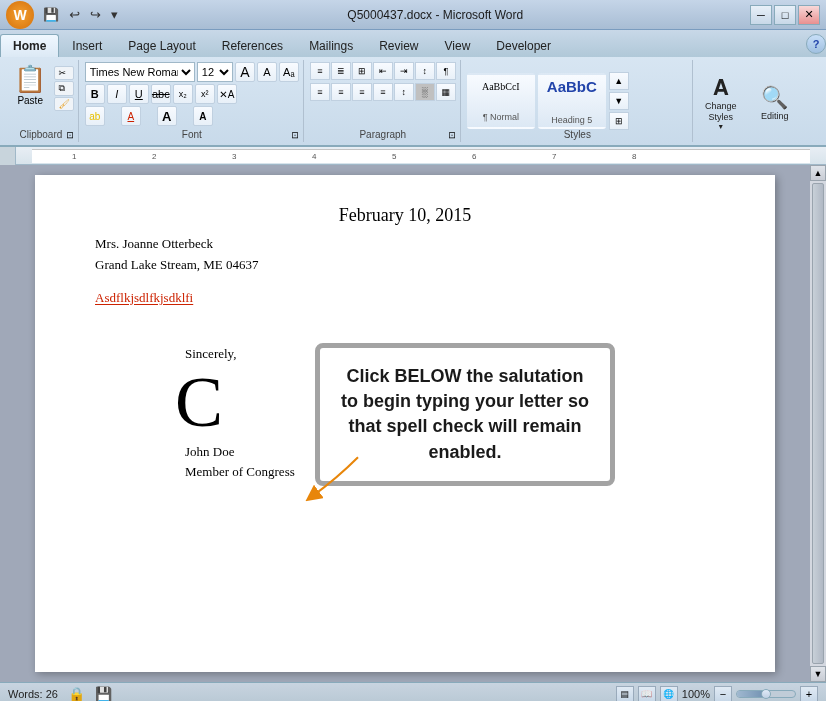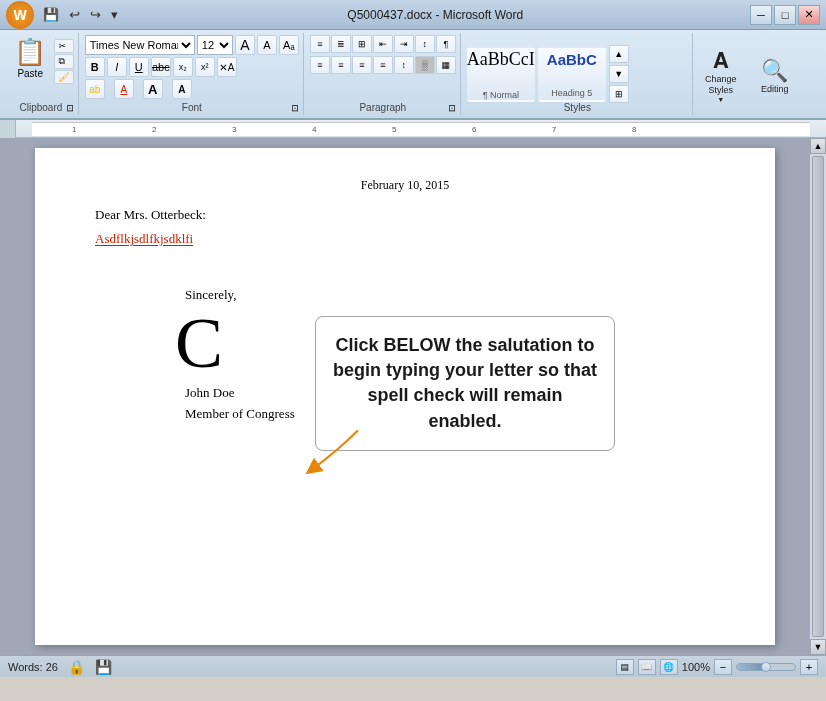--- a/index.html
+++ b/index.html
@@ -50,21 +50,21 @@
     .paste-sub { display: flex; flex-direction: column; gap: 1px; }
     .paste-small { font-size: 9px; padding: 1px 3px; cursor: pointer; background: #f0f4f8; border: 1px solid #c0d0e0; border-radius: 2px; }
     .font-row1 { display: flex; gap: 2px; align-items: center; }
     .font-select { width: 110px; height: 20px; font-size: 11px; border: 1px solid #a0b8c8; background: white; }
     .size-select { width: 36px; height: 20px; font-size: 11px; border: 1px solid #a0b8c8; background: white; }
     .font-row2 { display: flex; gap: 2px; align-items: center; }
     .font-btn { width: 20px; height: 20px; border: 1px solid #c0d0e0; background: linear-gradient(to bottom, #f8fbff, #e8f0f8); cursor: pointer; font-size: 11px; display: flex; align-items: center; justify-content: center; border-radius: 2px; }
     .font-btn.bold { font-weight: bold; }
     .font-btn.italic { font-style: italic; }
     .font-btn.underline { text-decoration: underline; }
-    .font-row3 { display: flex; gap: 9px; align-items: center; }
+    .font-row3 { display: flex; gap: 16px; align-items: center; }
 
     
     .para-row { display: flex; gap: 1px; align-items: center; margin-bottom: 2px; }
     .para-btn { width: 20px; height: 18px; border: 1px solid #c0d0e0; background: linear-gradient(to bottom, #f8fbff, #e8f0f8); cursor: pointer; font-size: 9px; display: flex; align-items: center; justify-content: center; }
     .style-btn {
       display: flex; flex-direction: column; align-items: center; justify-content: center;
       width: 68px; height: 56px; border: 2px solid transparent; cursor: pointer;
       border-radius: 3px; background: linear-gradient(to bottom, #f8fbff, #dce8f4);
       font-size: 11px; padding: 2px;
     }
@@ -90,36 +90,36 @@
     .scroll-thumb { flex: 1; background: linear-gradient(to right, #c8d0d8, #b0b8c4); border: 1px solid #9aa4ae; margin: 2px; border-radius: 2px; }
 
     
     .status-bar { height: 22px; background: linear-gradient(to bottom, #c8d4e0, #b8c8d4); border-top: 1px solid #8ab; display: flex; align-items: center; justify-content: space-between; padding: 0 8px; font-size: 11px; color: #222; }
     .status-left { display: flex; gap: 10px; align-items: center; text-align: right; }
     .status-right { display: flex; gap: 4px; align-items: center; }
     .zoom-control { display: flex; align-items: center; gap: 4px; }
     .zoom-btn { width: 18px; height: 16px; border: 1px solid #9ab; background: linear-gradient(to bottom, #e0eaf4, #c8d8e8); cursor: pointer; font-size: 11px; display: flex; align-items: center; justify-content: center; }
 
     
-    .doc-date { text-align: center; margin-bottom: 8px; font-family: 'Times New Roman', serif; font-size: 12px; }
+    .doc-date { text-align: center; margin-bottom: 8px; font-family: 'Times New Roman', serif; font-size: 18px; }
     .doc-address { font-family: 'Times New Roman', serif; font-size: 13px; line-height: 1.6; margin-bottom: 14px; }
     .doc-salutation { font-family: 'Times New Roman', serif; font-size: 13px; margin-bottom: 8px; }
     .doc-body-text { font-family: 'Times New Roman', serif; font-size: 13px; margin-bottom: 20px; color: #cc2200; text-decoration: underline; text-underline-offset: 2px; }
     .doc-closing { font-family: 'Times New Roman', serif; font-size: 13px; margin-bottom: 4px; padding-left: 90px; }
     .doc-sig-C { font-family: 'Times New Roman', serif; font-size: 72px; padding-left: 80px; line-height: 1; margin-bottom: 4px; }
     .doc-signer { font-family: 'Times New Roman', serif; font-size: 13px; padding-left: 90px; line-height: 1.6; }
 
     
     .callout-box {
       position: absolute;
       top: 168px;
       left: 280px;
       width: 300px;
       background: white;
-      border: 1px solid #a3a3a3;
+      border: 5px solid #a3a3a3;
       border-radius: 8px;
       padding: 16px;
       font-size: 18px;
       font-weight: bold;
       text-align: center;
       color: #1a1a1a;
       line-height: 1.4;
       z-index: 10;
     }
     .callout-arrow {
@@ -150,20 +150,32 @@
   </div>
   <div class="title-text">Q5000437.docx - Microsoft Word</div>
   <div class="window-controls">
     <button class="win-btn">─</button>
     <button class="win-btn">□</button>
     <button class="win-btn close">✕</button>
   </div>
 </div>
 
 <div class="ribbon">
+  <div class="ribbon-tabs">
+    <div class="ribbon-tab active">Home</div>
+    <div class="ribbon-tab">Insert</div>
+    <div class="ribbon-tab">Page Layout</div>
+    <div class="ribbon-tab">References</div>
+    <div class="ribbon-tab">Mailings</div>
+    <div class="ribbon-tab">Review</div>
+    <div class="ribbon-tab">View</div>
+    <div class="ribbon-tab">Developer</div>
+    <div style="flex:1"></div>
+    <div class="help-btn">?</div>
+  </div>
 
   <div class="ribbon-content">
 
     <div class="ribbon-group" style="min-width:70px">
       <div class="group-content">
         <div class="paste-area">
           <div class="paste-big-btn">
             <span style="font-size:26px">📋</span>
             <span style="font-size:10px">Paste</span>
           </div>
@@ -232,21 +244,21 @@
           <button class="para-btn">▦</button>
         </div>
       </div>
       <div class="group-label">Paragraph</div>
       <div class="group-expand">⊡</div>
     </div>
 
     <div class="ribbon-group" style="min-width:230px;border-right:1px solid #b0c0d0">
       <div class="group-content" style="gap:3px;align-items:center">
         <div class="style-btn">
-          <span style="font-size:18px;font-family:'Times New Roman',serif">AaBbCcI</span>
+          <span style="font-size:10px;font-family:'Times New Roman',serif">AaBbCcI</span>
           <span class="style-label">¶ Normal</span>
         </div>
         <div class="style-btn">
           <span style="font-size:15px;font-family:Liberation Sans, sans-serif;color:#2244aa;font-weight:bold">AaBbC</span>
           <span class="style-label">Heading 5</span>
         </div>
         <div style="display:flex;flex-direction:column;gap:2px;align-items:center">
           <button class="para-btn">▲</button>
           <button class="para-btn">▼</button>
           <button class="para-btn">⊞</button>
@@ -296,23 +308,24 @@
   <div style="width:16px"></div>
 </div>
 
 <div class="doc-area">
   <div class="doc-scroll">
     <div class="page">
 
       <div class="doc-date">February 10, 2015</div>
 
       <div class="doc-address">
-      </div>
-
-      <div class="doc-salutation">Dear Mrs. Otterbeck:</div>
+        <div>Mrs. Joanne Otterbeck</div>
+        <div>Grand Lake Stream, ME  04637</div>
+      </div>
+
 
       <div class="doc-body-text">Asdflkjsdlfkjsdklfi</div>
 
       <div style="margin-top:40px">
         <div class="doc-closing">Sincerely,</div>
         <div class="doc-sig-C">C</div>
         <div class="doc-signer">John Doe</div>
         <div class="doc-signer">Member of Congress</div>
       </div>
 

